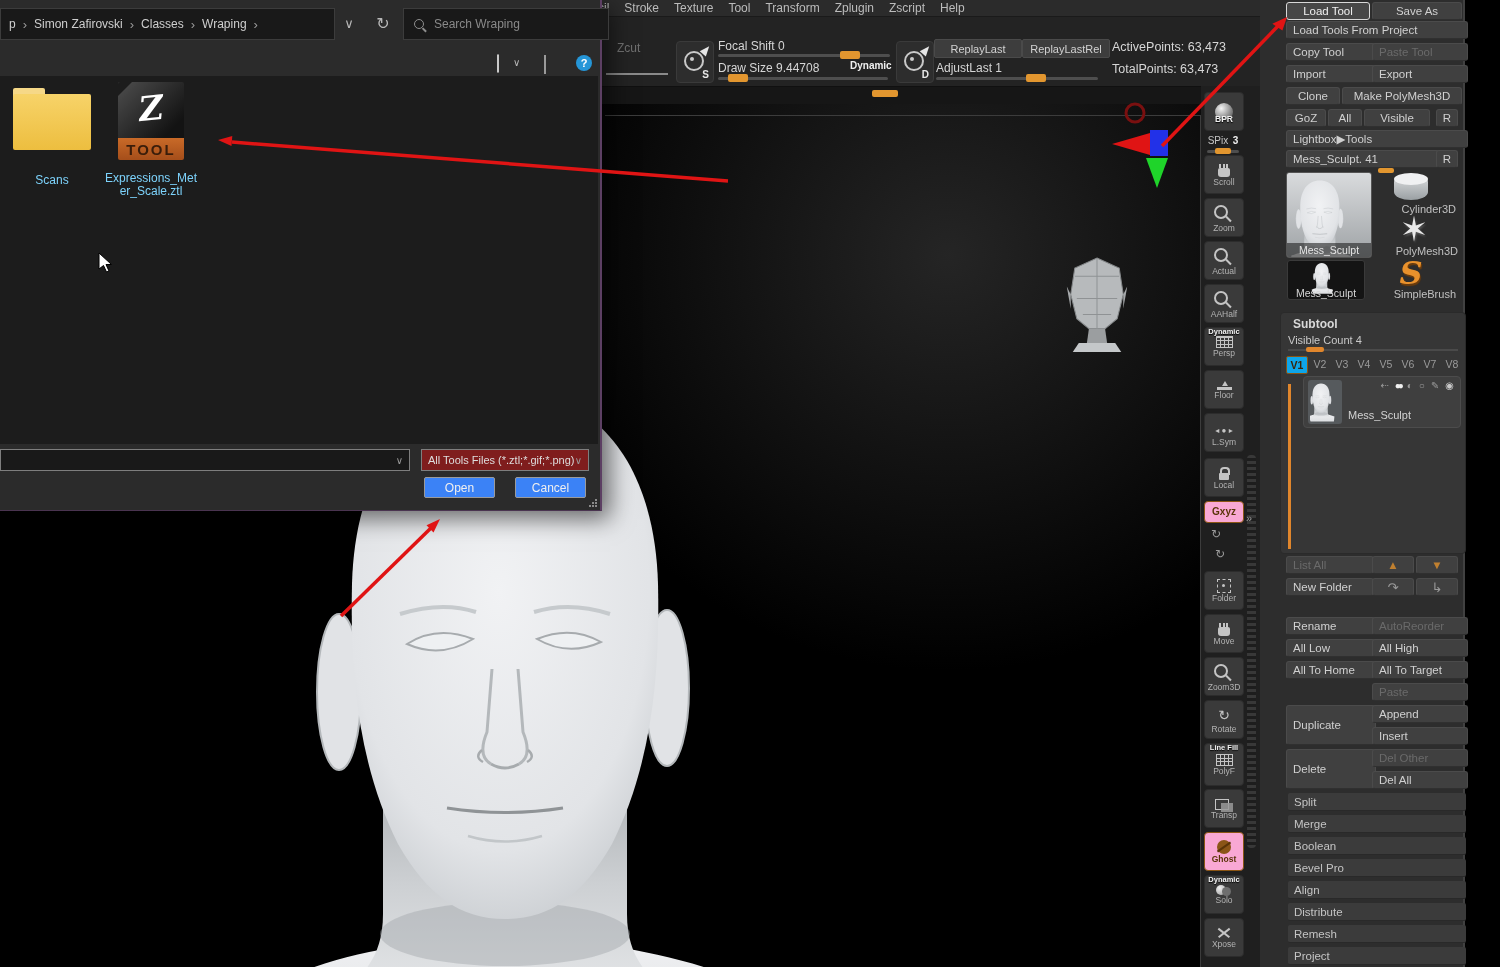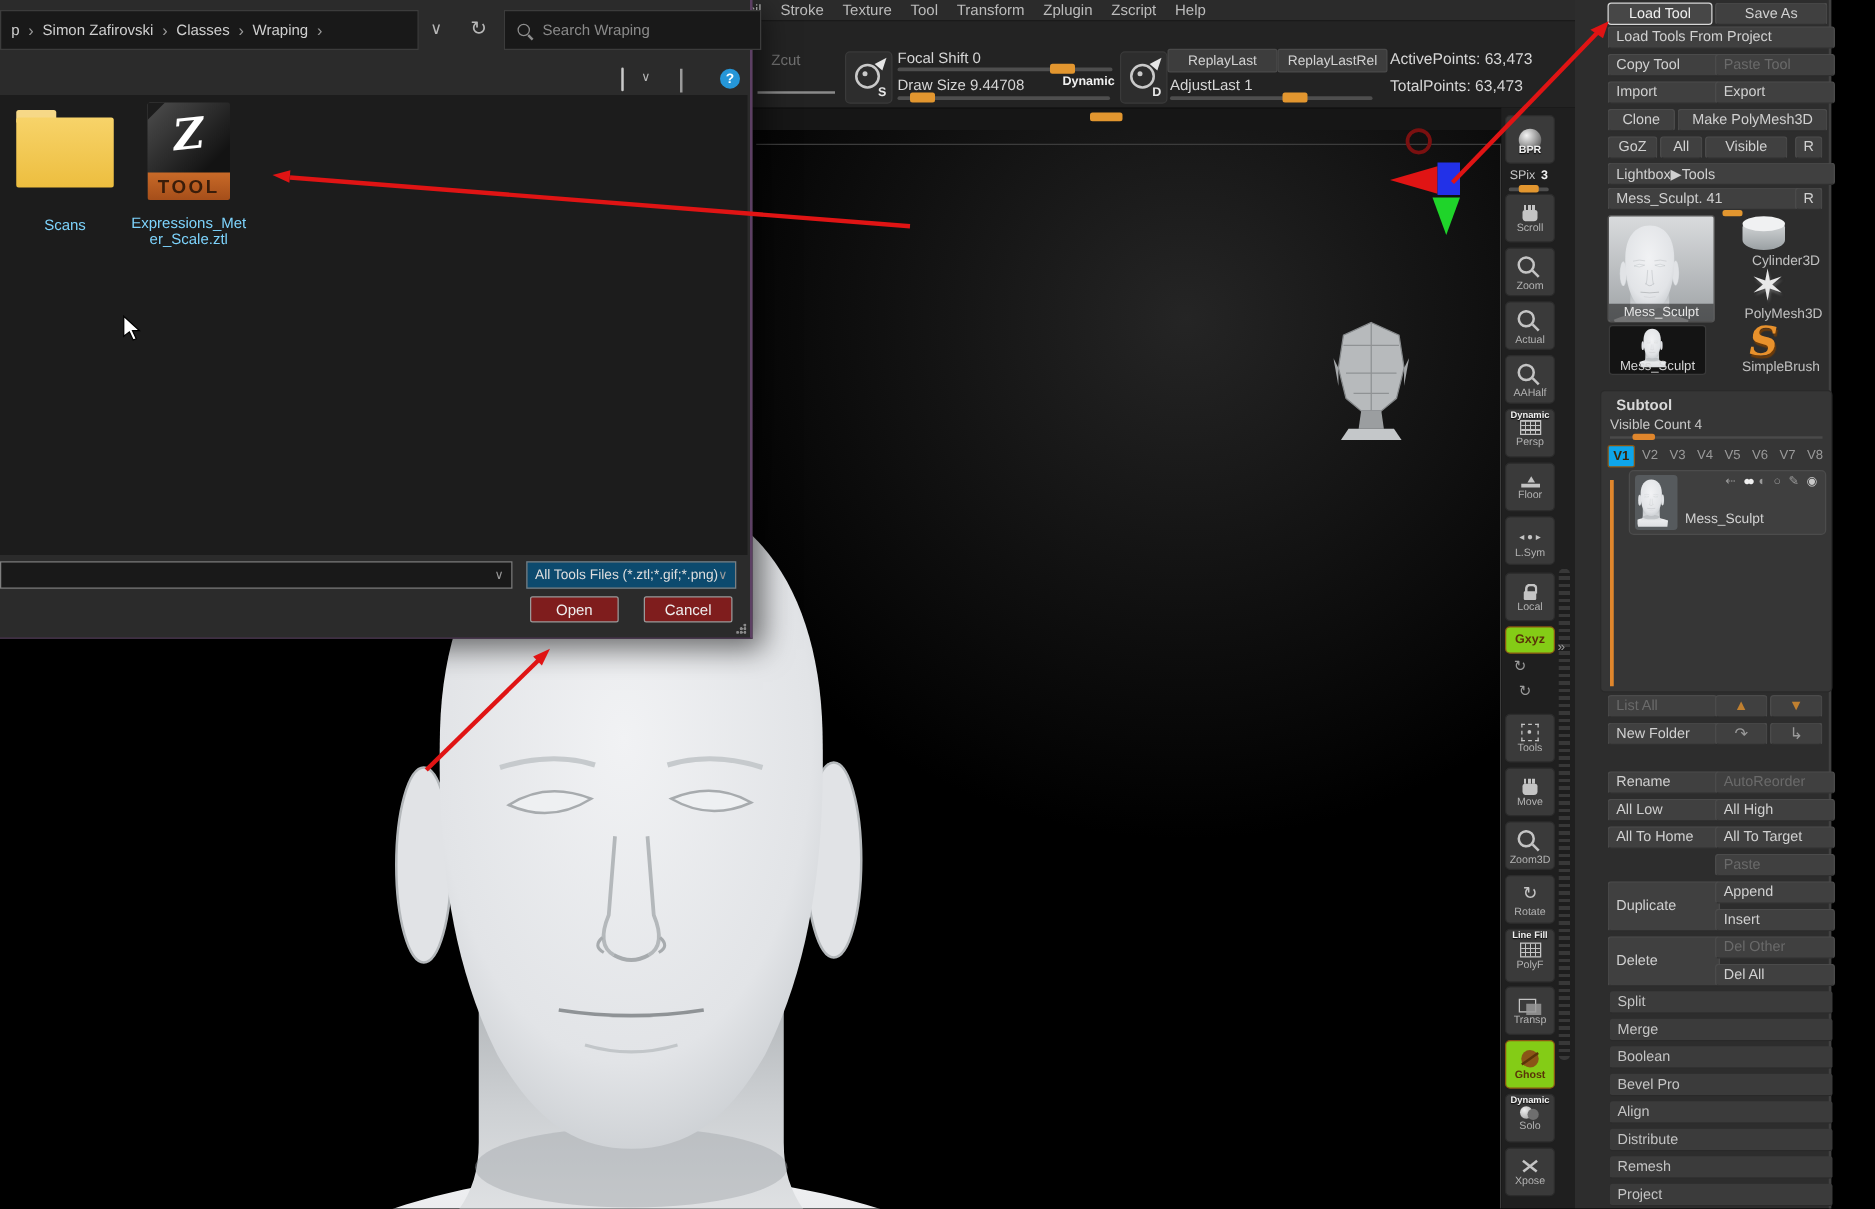--- a/index.html
+++ b/index.html
@@ -28,21 +28,21 @@
   .canvas-glow{position:absolute;left:40%;top:0;width:60%;height:70%;
      background:radial-gradient(ellipse at 65% 25%,rgba(46,46,46,.8),rgba(0,0,0,0) 65%);}
   .frame-top{left:605px;top:115px;width:596px;height:1px;background:#3c3c3c;}
   .frame-right{left:1200px;top:115px;width:1px;height:852px;background:#3c3c3c;}
   
   .rshelf{left:1201px;top:86px;width:59px;height:881px;background:#1f1f1f;}
   .shelf-btn{position:absolute;left:3px;width:38px;height:37px;background:#3a3a3a;border:1px solid #2c2c2c;border-radius:4px;
              display:flex;flex-direction:column;align-items:center;justify-content:center;gap:1px;cursor:pointer;}
   .shelf-btn .lbl{font-size:8.5px;color:#b3b3b3;line-height:8px;}
   .shelf-btn .tag{position:absolute;top:-1px;left:0;right:0;text-align:center;font-size:7.5px;font-weight:bold;color:#f2f2f2;text-shadow:0 1px 1px #000;}
-  .shelf-btn.active{background:#84cc16;border-color:#8a5513;}
+  .shelf-btn.active{background:#f9a8d4;border-color:#8a5513;}
   .shelf-btn.active .lbl{color:#5a3408;font-weight:bold;}
   .i-sphere{width:18px;height:18px;border-radius:50%;background:radial-gradient(circle at 35% 30%,#f4f4f4,#8f8f8f 55%,#3b3b3b);}
   .i-mag{width:10px;height:10px;border:2px solid #c4c4c4;border-radius:50%;position:relative;margin:2px 6px 4px 0;}
   .i-mag::after{content:"";position:absolute;width:7px;height:2px;background:#c4c4c4;transform:rotate(45deg);right:-6px;bottom:-3px;}
   .i-hand{width:12px;height:9px;background:#c4c4c4;border-radius:2px 2px 3px 3px;position:relative;margin-top:5px;}
   .i-hand::before{content:"";position:absolute;top:-4px;left:1px;width:10px;height:4px;
      background:repeating-linear-gradient(90deg,#c4c4c4 0 2px,rgba(0,0,0,0) 2px 3.5px);}
   .i-grid{width:15px;height:10px;border:1px solid #c4c4c4;
      background:repeating-linear-gradient(90deg,rgba(0,0,0,0) 0 3px,#c4c4c4 3px 4px),
                 repeating-linear-gradient(0deg,rgba(0,0,0,0) 0 2.5px,#c4c4c4 2.5px 3.5px);}
@@ -110,21 +110,21 @@
   .folder .body{position:absolute;left:0;top:6px;width:78px;height:56px;background:linear-gradient(#f7d369,#edbe3f);border-radius:2px;}
   .ztl{position:absolute;left:118px;top:6px;width:66px;height:78px;background:linear-gradient(135deg,#4e4e4e,#131313 70%);border-radius:2px;cursor:pointer;overflow:hidden;}
   .ztl .fold{position:absolute;left:0;top:0;width:0;height:0;border-top:14px solid #1c1c1c;border-right:14px solid transparent;}
   .ztl .logo{position:absolute;left:0;right:0;top:8px;text-align:center;font-family:"DejaVu Serif","Liberation Serif",serif;
              font-style:italic;font-weight:bold;font-size:34px;color:#fff;line-height:36px;transform:rotate(-6deg);}
   .ztl .badge{position:absolute;left:0;right:0;bottom:0;height:22px;background:linear-gradient(#c96a28,#a54e1a);
               color:#3a1d0a;font-weight:bold;font-size:15px;letter-spacing:2px;display:flex;align-items:center;justify-content:center;}
   .fname{position:absolute;color:#7dd3fc;font-size:12px;text-align:center;line-height:13px;cursor:pointer;}
   .combo{position:absolute;background:#191919;border:1px solid #7e7e7e;height:20px;display:flex;align-items:center;color:#dedede;font-size:11.5px;}
   .combo .chev{margin-left:auto;margin-right:6px;color:#9a9a9a;font-size:10px;}
-  .dlg-btn{position:absolute;width:71px;height:21px;background:#7f1d1d;border:1px solid #9a9a9a;border-radius:2px;color:#efefef;font-size:12px;
+  .dlg-btn{position:absolute;width:71px;height:21px;background:#3b82f6;border:1px solid #9a9a9a;border-radius:2px;color:#efefef;font-size:12px;
            display:flex;align-items:center;justify-content:center;cursor:pointer;font-family:inherit;}
   .grip{position:absolute;right:3px;bottom:3px;width:8px;height:8px;
         background:radial-gradient(circle at 7px 1px,#8a8a8a 1px,transparent 1.5px),
                    radial-gradient(circle at 4px 4px,#8a8a8a 1px,transparent 1.5px),
                    radial-gradient(circle at 7px 4px,#8a8a8a 1px,transparent 1.5px),
                    radial-gradient(circle at 1px 7px,#8a8a8a 1px,transparent 1.5px),
                    radial-gradient(circle at 4px 7px,#8a8a8a 1px,transparent 1.5px),
                    radial-gradient(circle at 7px 7px,#8a8a8a 1px,transparent 1.5px);}
   .overlay-svg{position:absolute;left:0;top:0;width:1500px;height:967px;z-index:60;pointer-events:none;}
   .cursor-svg{position:absolute;left:98px;top:252px;z-index:70;pointer-events:none;}
@@ -298,21 +298,21 @@
         <span class="i-lock"></span>
         <span class="lbl">Local</span>
       </div>
     <div class="shelf-btn active" style="top:415px;height:20px;">
         <span class="lbl" style="font-size:10px;">Gxyz</span>
       </div>
     <div class="abs" style="left:10px;top:438px;"><span class="i-minirot">↻</span></div>
     <div class="abs" style="left:14px;top:458px;"><span class="i-minirot">↻</span></div>
     <div class="shelf-btn" style="top:485px;">
         <span class="i-frame"></span>
-        <span class="lbl">Tools</span>
+        <span class="lbl">Folder</span>
       </div>
     <div class="shelf-btn" style="top:528px;">
         <span class="i-hand"></span>
         <span class="lbl">Move</span>
       </div>
     <div class="shelf-btn" style="top:571px;">
         <span class="i-mag"></span>
         <span class="lbl">Zoom3D</span>
       </div>
     <div class="shelf-btn" style="top:614px;">
@@ -493,21 +493,21 @@
       <div class="fname" style="left:92px;top:96px;width:118px;">
         <div>Expressions_Met</div>
         <div>er_Scale.ztl</div>
       </div>
     </div>
 
     <div class="combo" style="left:0;top:449px;width:408px;">
       <input style="background: transparent; border: none; outline: none; color: rgb(222, 222, 222); font-size: 11.5px; flex: 1 1 0%; padding-left: 6px; font-family: inherit;" value="">
       <span class="chev">∨</span>
     </div>
-    <div class="combo" style="left:421px;top:449px;width:166px;background:#0c4a6e;">
+    <div class="combo" style="left:421px;top:449px;width:166px;background:#7f1d1d;">
       <span style="padding-left:6px;white-space:nowrap;overflow:hidden;font-size:11px;">All Tools Files (*.ztl;*.gif;*.png)</span>
       <span class="chev">∨</span>
     </div>
     <button class="dlg-btn" style="left:424px;top:477px;">Open</button>
     <button class="dlg-btn" style="left:515px;top:477px;">Cancel</button>
     <div class="grip"></div>
   </div>
 
   <svg class="overlay-svg">
     <g stroke="#e01414" stroke-width="3.5" fill="#e01414">

